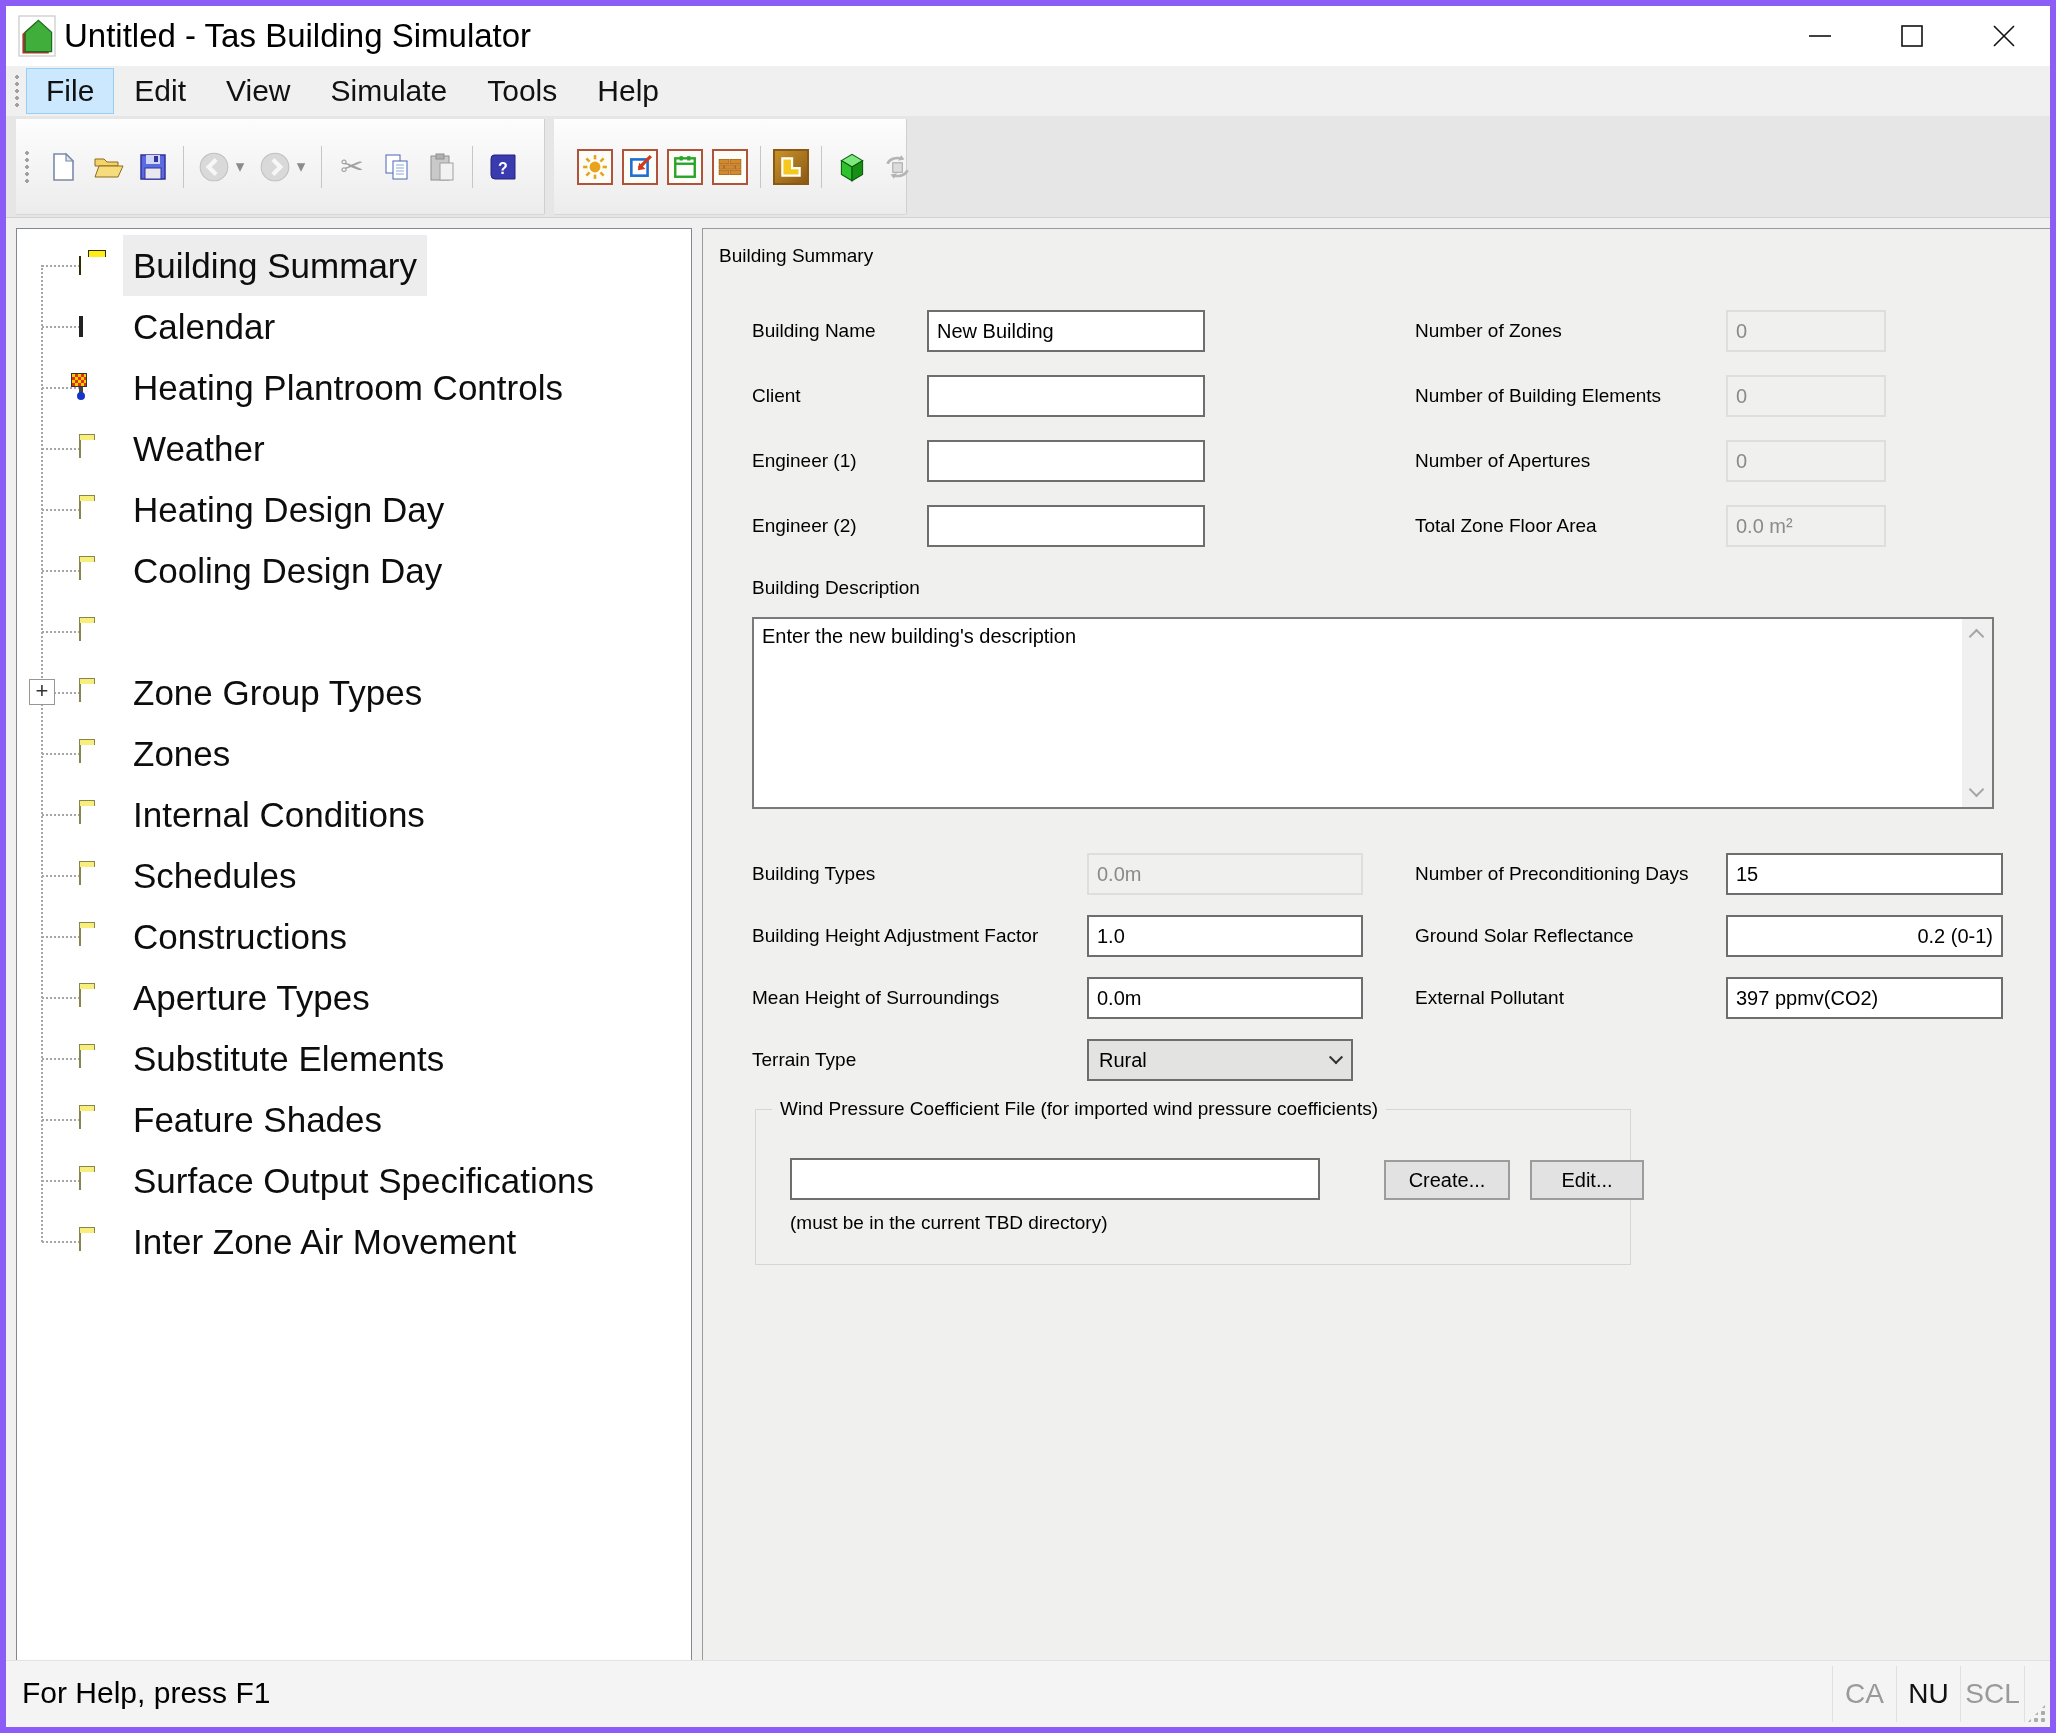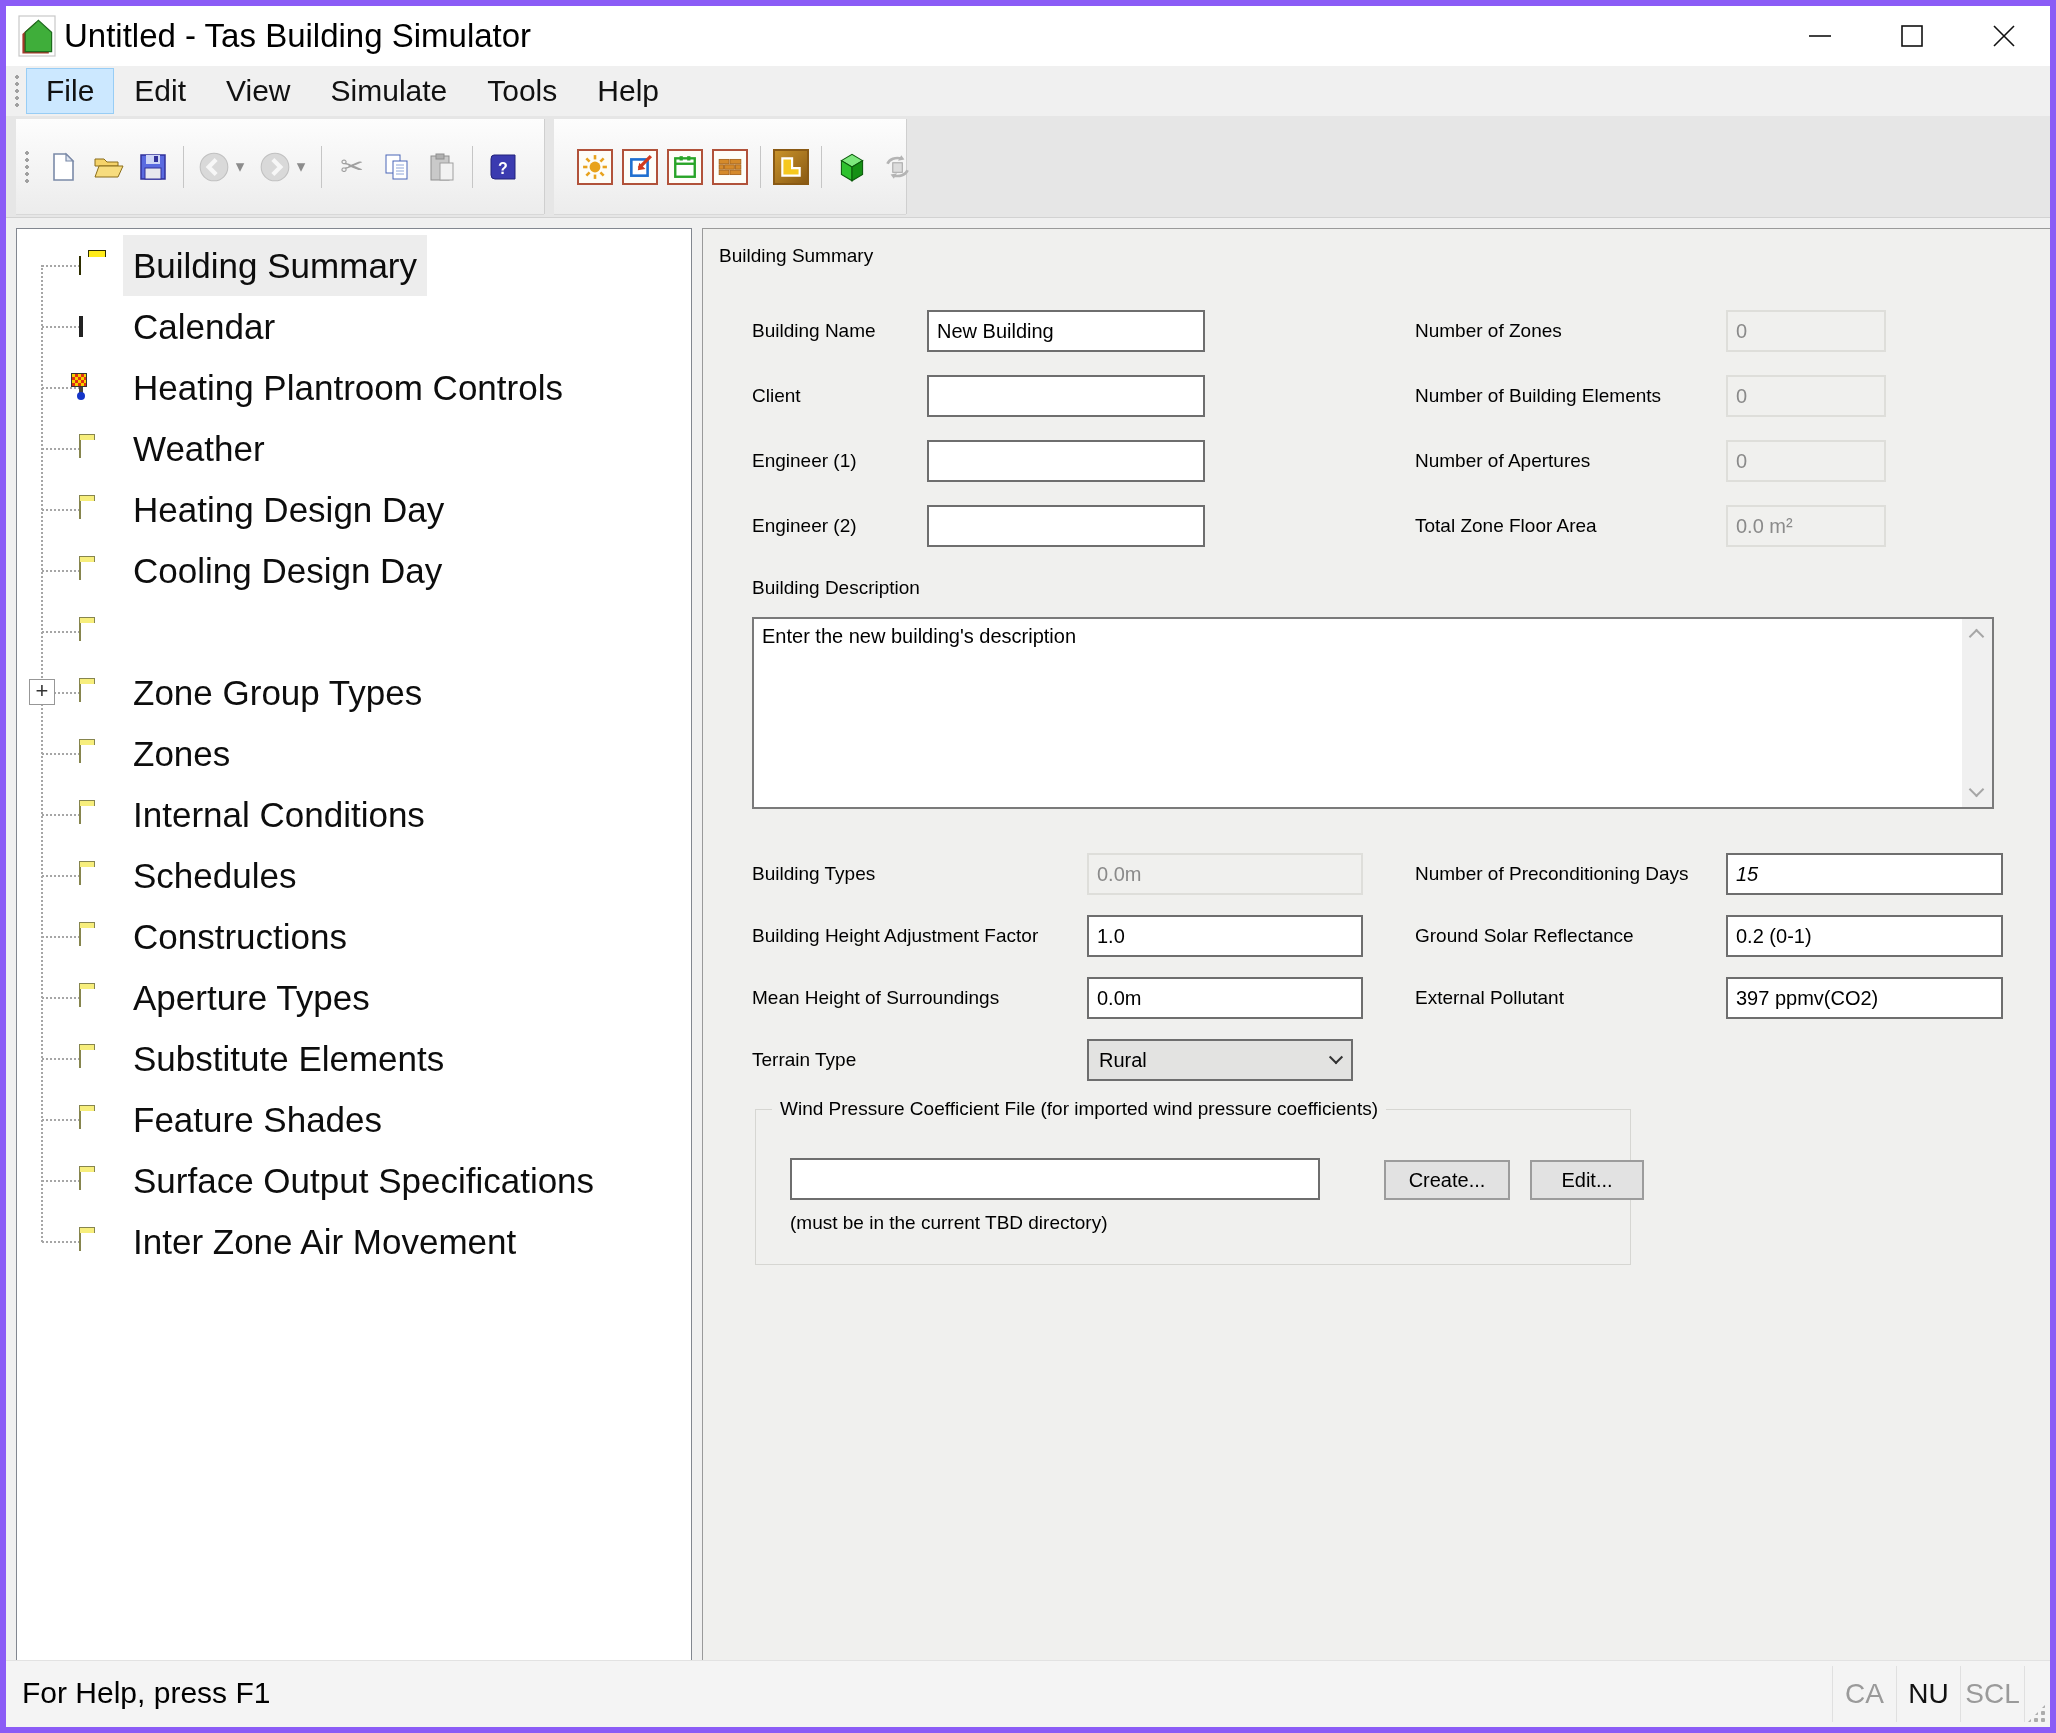--- a/index.html
+++ b/index.html
@@ -388,23 +388,23 @@
     <input class="tb" style="left: 384px; top: 686px; width: 276px;" value="1.0">
     <span class="flabel" style="left:49px;top:748px">Mean Height of Surroundings</span>
     <input class="tb" style="left: 384px; top: 748px; width: 276px;" value="0.0m">
     <span class="flabel" style="left:49px;top:810px">Terrain Type</span>
     <div class="combo" style="left:384px;top:810px;width:266px">
       <span>Rural</span>
       <span class="combo-arrow"></span>
     </div>
 
     <span class="flabel" style="left:712px;top:624px">Number of Preconditioning Days</span>
-    <input class="tb" style="left: 1023px; top: 624px; width: 277px; font-style: italic;" value="15">
+    <input class="tb" style="left: 1023px; top: 624px; width: 277px;" value="15">
     <span class="flabel" style="left:712px;top:686px">Ground Solar Reflectance</span>
-    <input class="tb" style="left: 1023px; top: 686px; width: 277px;" value="0.2 (0-1)">
+    <input class="tb" style="left: 1023px; top: 686px; width: 277px; text-align: right;" value="0.2 (0-1)">
     <span class="flabel" style="left:712px;top:748px">External Pollutant</span>
     <input class="tb" style="left: 1023px; top: 748px; width: 277px;" value="397 ppmv(CO2)">
 
     <div class="group">
       <span class="group-title">Wind Pressure Coefficient File (for imported wind pressure coefficients)</span>
       <input class="tb" style="left: 34px; top: 48px; width: 530px;" value="">
       <button class="btn" style="left:584px;top:50px;width:126px">Create...</button>
       <button class="btn" style="left:730px;top:50px;width:114px">Edit...</button>
       <span class="flabel" style="left:34px;top:92px">(must be in the current TBD directory)</span>
     </div>

